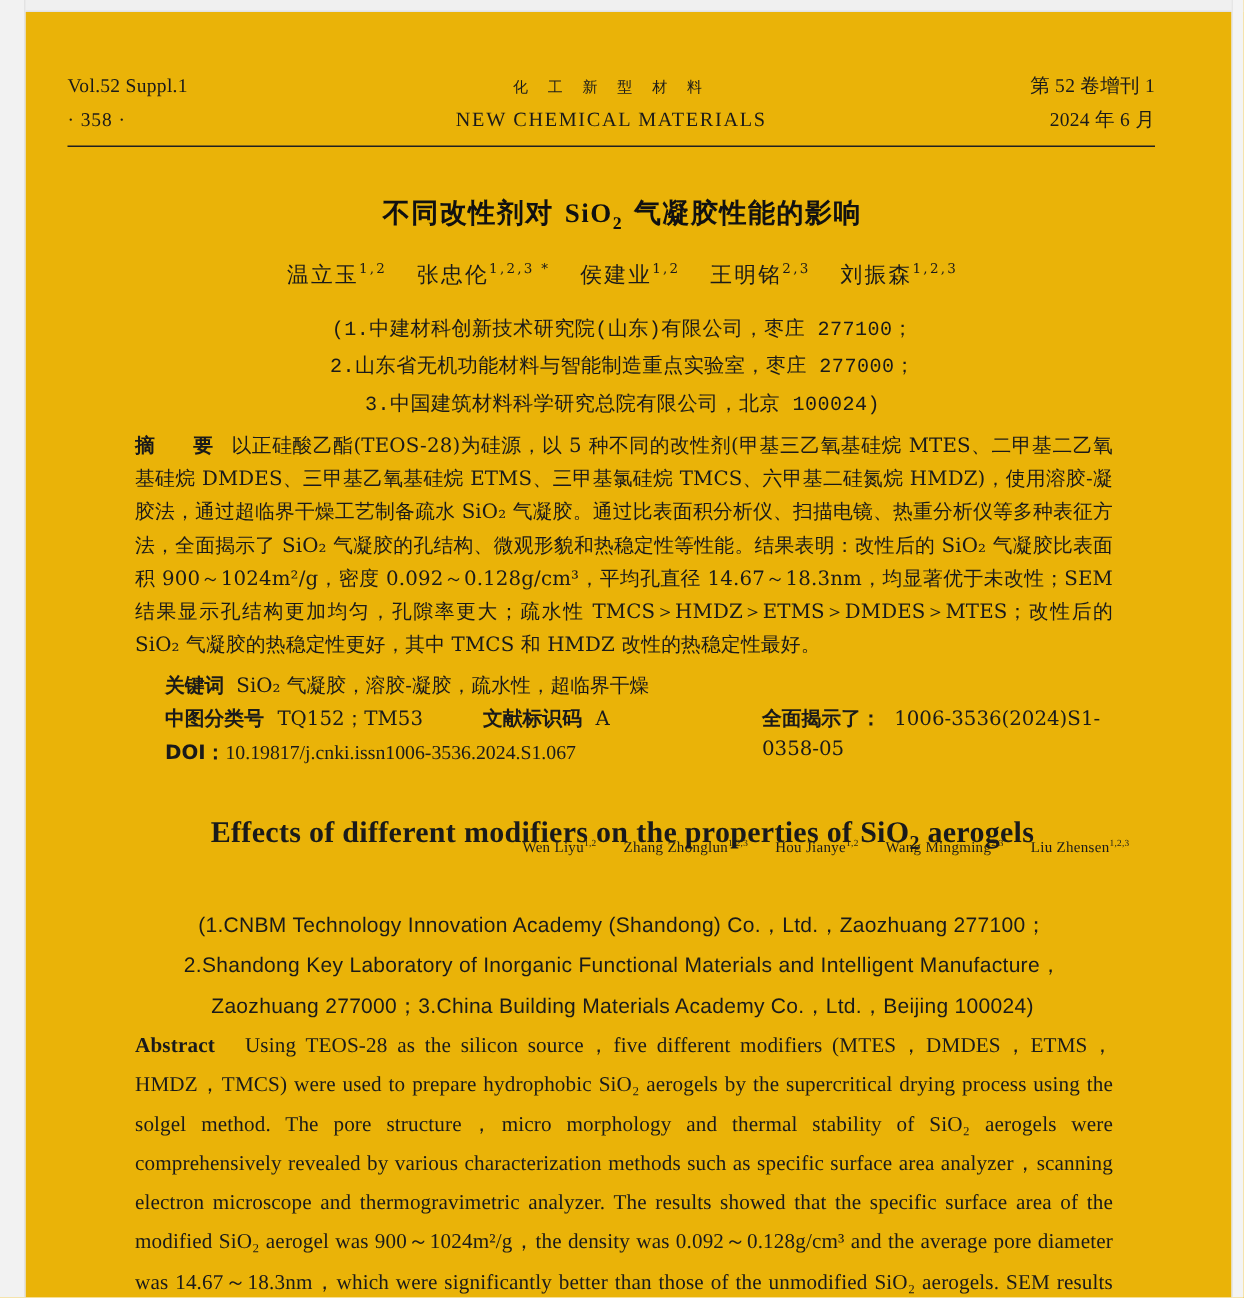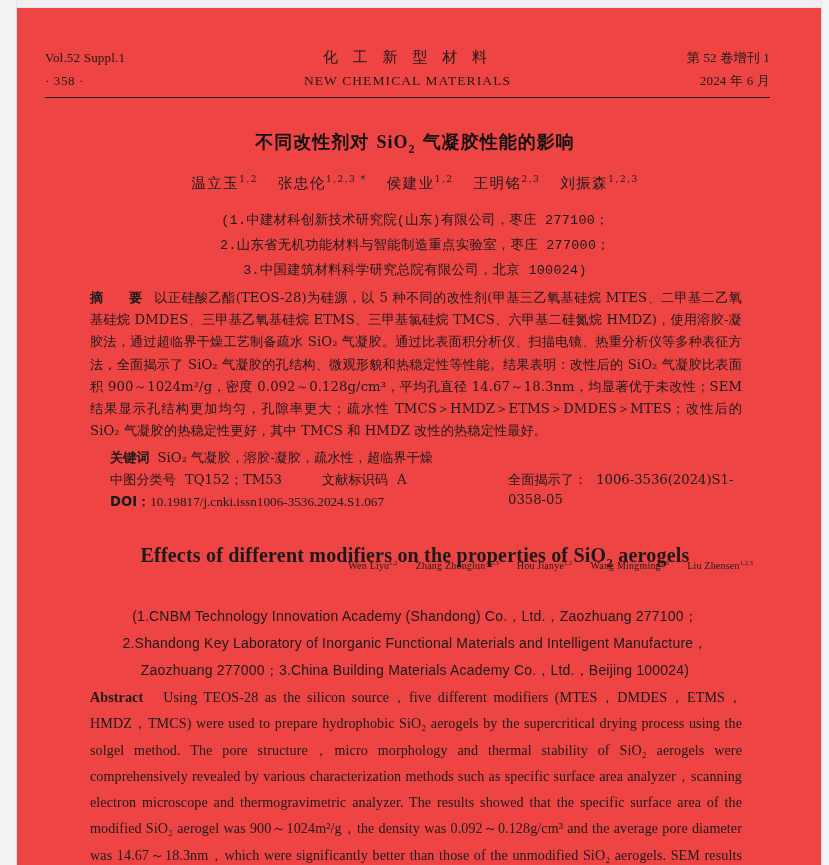--- a/index.html
+++ b/index.html
@@ -13,21 +13,21 @@
     overflow: hidden;
     font-family: "Liberation Serif", "DejaVu Serif", serif;
     color: #1a1a1a;
   }
 
   
   #page-frame {
     position: relative;
     width: 829px;
     height: 865px;
-    background: #ef4444;
+    background: #eab308;
     box-sizing: border-box;
   }
   
   #gutter-left {
     position: absolute;
     left: 0; top: 0;
     width: 16px; height: 865px;
     background: #f2f2f2;
     border-right: 1px solid #e3e3e3;
   }
@@ -65,21 +65,21 @@
     display: flex;
     align-items: baseline;
     justify-content: space-between;
     height: 23px;
   }
   .rh-left  { width: 190px; text-align: left;   font-size: 13px; letter-spacing: .2px; }
   .rh-mid   { flex: 1;      text-align: center; }
   .rh-right { width: 190px; text-align: right;  font-size: 13px; letter-spacing: .2px; }
 
   .rh-journal-cn {
-    font-size: 15px;
+    font-size: 10px;
     letter-spacing: 5px;
     font-family: "DejaVu Serif", "Liberation Serif", serif;
   }
   .rh-journal-en {
     font-size: 13.5px;
     letter-spacing: 1.1px;
   }
   .rh-pageno { font-size: 13px; letter-spacing: .6px; }
 
   .rule {
@@ -174,21 +174,21 @@
     top: 470px;
     width: 640px;
     font-family: "DejaVu Serif", "Liberation Serif", serif;
     font-size: 13.2px;
     line-height: 20px;
     display: flex;
     align-items: baseline;
   }
   .clc-cn .lead {
     font-family: "DejaVu Sans", "Liberation Sans", sans-serif;
-    font-weight: 400;
+    font-weight: 700;
     margin-right: 9px;
     margin-top: 20px;
   }
   .clc-seg-1 { width: 212px; }
   .clc-seg-2 { width: 186px; }
   .clc-seg-3 { flex: 1; }
 
   .doi-cn {
     position: absolute;
     left: 110px;

